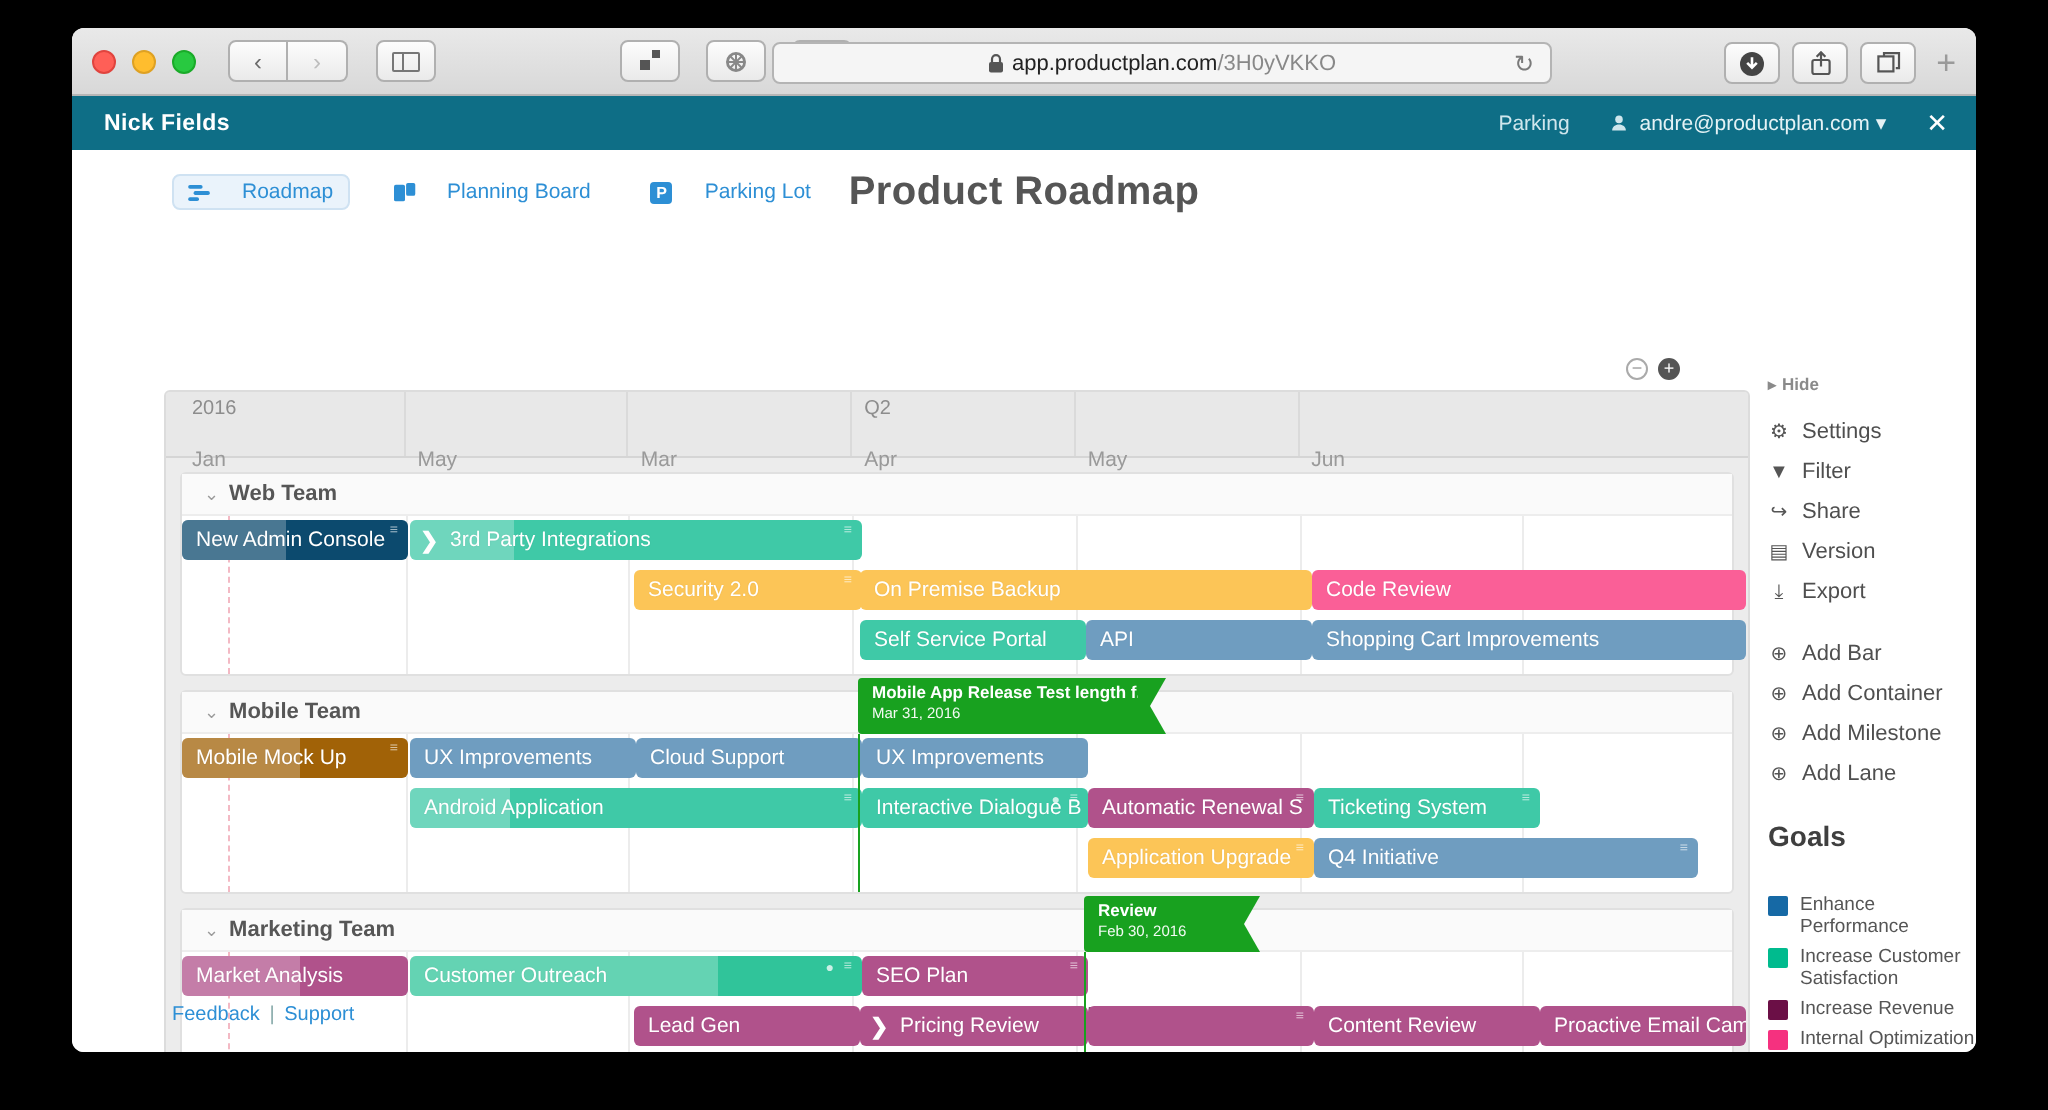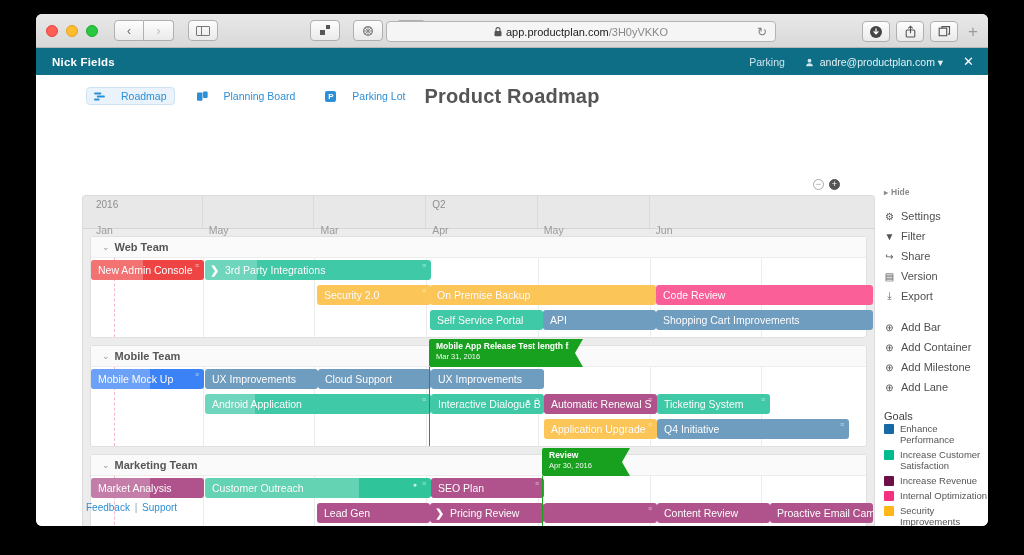--- a/index.html
+++ b/index.html
@@ -233,21 +233,21 @@
     width: 110px;
     font-size: 11px; color: #4a4a4a;
   }
   #right-panel .hide-row { font-size: 8.5px; color: #8a8a8a; font-weight:bold; margin-bottom: 13px; }
   #right-panel .hide-row .car { font-size: 8px; margin-right: 3px; }
   .panel-item { display:flex; align-items:center; gap:6px; margin-bottom: 8px; color:#4f4f4f; font-size: 11px; }
   .panel-ic { width: 11px; text-align:center; font-size: 10px; color: #555; flex:none; }
   .panel-gap { height: 11px; }
 
   #goals { margin-top: 17px; }
-  #goals .g-title { font-size: 11px; font-weight: normal; color: #3f3f3f; margin-bottom: 1px; }
+  #goals .g-title { font-size: 14px; font-weight: bold; color: #3f3f3f; margin-bottom: 21px; }
   .goal-row { display:flex; align-items:flex-start; gap:6px; margin-bottom: 4px; }
   .swatch { width: 10px; height: 10px; border-radius: 1px; flex: none; margin-top: 1px; }
   .goal-lbl { font-size: 9.5px; color: #555; line-height: 11px; }
 
   
   #footer {
     position: absolute; left: 0; right: 0; bottom: 0;
     height: 30px;
   }
   #footer .links { position:absolute; left: 50px; top: 6px; font-size: 10px; color:#2d8fd5; }
@@ -411,21 +411,21 @@
               <span>Web Team</span>
             </div>
             <div class="lane-body" style="height: 79px;">
               <div class="grid-line" style="left: 112px;"></div>
               <div class="grid-line" style="left: 223px;"></div>
               <div class="grid-line" style="left: 335px;"></div>
               <div class="grid-line" style="left: 447px;"></div>
               <div class="grid-line" style="left: 559px;"></div>
               <div class="grid-line" style="left: 670px;"></div>
               <div class="today-line" style="left: 23px;"></div>
-              <div class="bar" style="left: 0px; width: 113px; top: 2px; background: #ef4444;">
+              <div class="bar" style="left: 0px; width: 113px; top: 2px; background: #0c4a6e;">
                 <div class="pct" style="width: 46%;"></div>
                 <span class="lbl">New Admin Console</span>
                 <span class="grip">≡</span>
               </div>
               <div class="bar has-chev" style="left: 114px; width: 226px; top: 2px; background: rgb(63, 201, 167);">
                 <div class="pct" style="width: 23%;"></div>
                 <span class="chev">❯</span>
                 <span class="lbl">3rd Party Integrations</span>
                 <span class="grip">≡</span>
               </div>
@@ -457,21 +457,21 @@
             </div>
             <div class="lane-body" style="height: 79px;">
               <div class="grid-line" style="left: 112px;"></div>
               <div class="grid-line" style="left: 223px;"></div>
               <div class="grid-line" style="left: 335px;"></div>
               <div class="grid-line" style="left: 447px;"></div>
               <div class="grid-line" style="left: 559px;"></div>
               <div class="grid-line" style="left: 670px;"></div>
               <div class="today-line" style="left: 23px;"></div>
               <div class="mstone-line" style="left: 338px; top: 0px; bottom: 0px;"></div>
-              <div class="bar" style="left: 0px; width: 113px; top: 2px; background: #3b82f6;">
+              <div class="bar" style="left: 0px; width: 113px; top: 2px; background: #a16207;">
                 <div class="pct" style="width: 52%;"></div>
                 <span class="lbl">Mobile Mock Up</span>
                 <span class="grip">≡</span>
               </div>
               <div class="bar" style="left: 114px; width: 113px; top: 2px; background: rgb(111, 157, 192);">
                 <span class="lbl">UX Improvements</span>
               </div>
               <div class="bar" style="left: 227px; width: 113px; top: 2px; background: rgb(111, 157, 192);">
                 <span class="lbl">Cloud Support</span>
               </div>
@@ -551,21 +551,21 @@
               </div>
               <div class="bar" style="left: 566px; width: 113px; top: 27px; background: rgb(176, 82, 139);">
                 <span class="lbl">Content Review</span>
               </div>
               <div class="bar" style="left: 679px; width: 103px; top: 27px; background: rgb(176, 82, 139);">
                 <span class="lbl">Proactive Email Campaign</span>
               </div>
             </div>
             <div class="milestone" style="left: 451px; width: 80px; top: -7px;">
               <div class="m-name">Review</div>
-              <div class="m-date">Apr 30, 2016</div>
+              <div class="m-date">Feb 30, 2016</div>
             </div>
           </div>
         </div>
     </div>
 
     <div id="right-panel">
       <div class="hide-row">
         <span class="car">▸</span><span>Hide</span>
       </div>
       <div id="panel-items">

